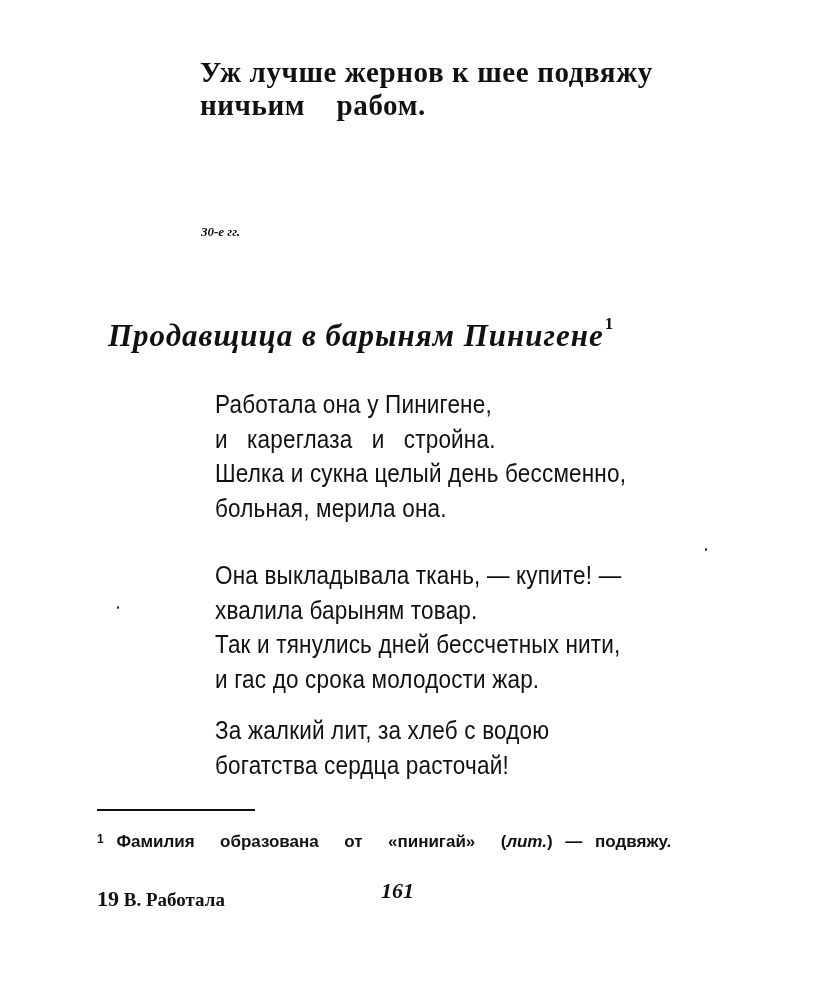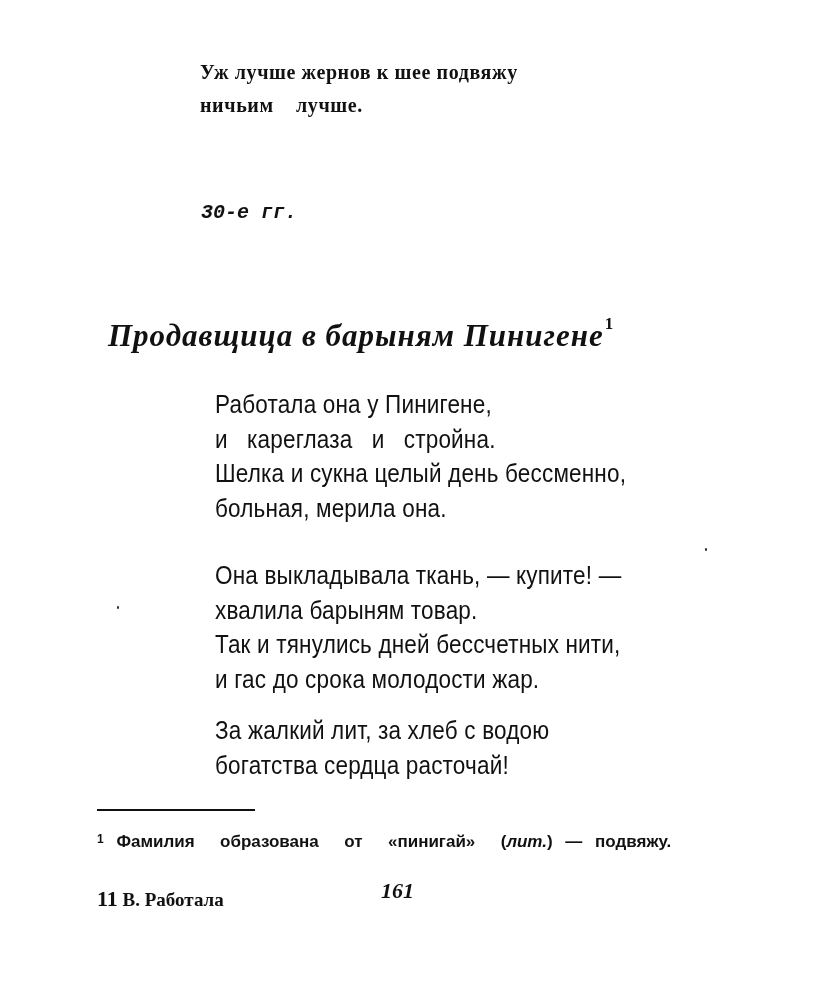--- a/index.html
+++ b/index.html
@@ -3,43 +3,43 @@
   <meta charset="utf-8">
   <style>
     html, body { margin: 0; padding: 0; background: #ffffff; }
     body {
       width: 818px; height: 1000px; position: relative; overflow: hidden;
       color: #111111;
       font-family: "Liberation Serif", "DejaVu Serif", serif;
     }
     .verse { position: absolute; margin: 0; padding: 0; }
     .line { display: block; white-space: pre; }
-    .stanza-top { left: 200px; top: 56px; font-size: 20px; line-height: 33px; font-weight: bold; letter-spacing: 0.6px; }
-    .date { position: absolute; left: 201px; top: 201px; font-size: 20px; font-style: italic; font-weight: bold; font-family: Liberation Mono, monospace; }
+    .stanza-top { left: 200px; top: 56px; font-size: 29px; line-height: 33px; font-weight: bold; letter-spacing: 0.6px; }
+    .date { position: absolute; left: 201px; top: 224px; font-size: 13px; font-style: italic; font-weight: bold; }
     .title { position: absolute; left: 108px; top: 318px; font-size: 31px; font-style: italic; font-weight: bold; letter-spacing: 1px; white-space: nowrap; }
     .title sup { font-size: 17px; font-style: normal; vertical-align: top; position: relative; top: -4px; margin-left: 1px; }
     .poem { position: absolute; left: 215px; font-size: 25px; line-height: 34.5px; font-family: "Liberation Sans Narrow", "Liberation Sans", sans-serif; letter-spacing: 0.2px; transform: scaleX(0.9); transform-origin: left top; }
     .s1 { top: 387px; }
     .s2 { top: 558px; }
     .s3 { top: 713px; }
     .rule { position: absolute; left: 97px; top: 809px; width: 158px; height: 2px; background: #111; }
     .footnote { position: absolute; left: 97px; top: 832px; font-size: 17px; font-weight: bold; white-space: pre; font-family: "Liberation Sans", sans-serif; word-spacing: 8px; }
     .footnote .mark { font-size: 12px; vertical-align: top; }
     .footnote .it { font-style: italic; }
     .sig { position: absolute; left: 97px; top: 886px; font-size: 19px; font-weight: bold; }
     .sig .num { font-size: 22px; }
     .pagenum { position: absolute; left: 381px; top: 878px; font-size: 22px; font-style: italic; font-weight: bold; }
     .speck { position: absolute; width: 2px; height: 3px; background: #333; border-radius: 1px; }
   </style>
 </head>
 <body>
 
 <div class="verse stanza-top">
   <span class="line">Уж лучше жернов к шее подвяжу</span>
-  <span class="line">ничьим    лучше.</span>
+  <span class="line">ничьим    рабом.</span>
 </div>
 
 <div class="date">30-е гг.</div>
 
 <div class="title"><span>Продавщица в барыням Пинигене</span><sup>1</sup></div>
 
 <div class="poem s1">
   <span class="line">Работала она у Пинигене,</span>
   <span class="line">и   кареглаза   и   стройна.</span>
   <span class="line">Шелка и сукна целый день бессменно,</span>
@@ -58,15 +58,15 @@
   <span class="line">богатства сердца расточай!</span>
 </div>
 
 <div class="speck" style="left:117px; top:606px;"></div>
 <div class="speck" style="left:705px; top:548px;"></div>
 
 <div class="rule"></div>
 
 <div class="footnote"><span class="mark">1</span> <span>Фамилия  образована  от  «пинигай»  (</span><span class="it">лит.</span><span>) — подвяжу.</span></div>
 
-<div class="sig"><span class="num">11</span> <span>В. Работала</span></div>
+<div class="sig"><span class="num">19</span> <span>В. Работала</span></div>
 
 <div class="pagenum">161</div>
 
 </body></html>

